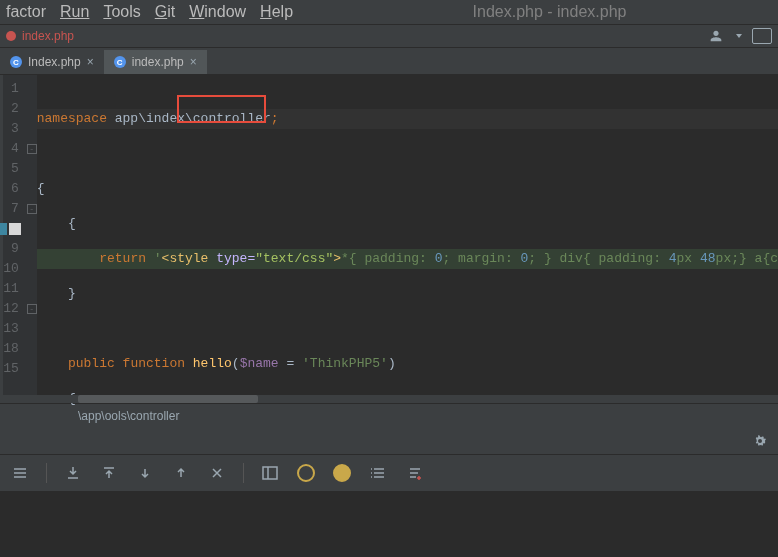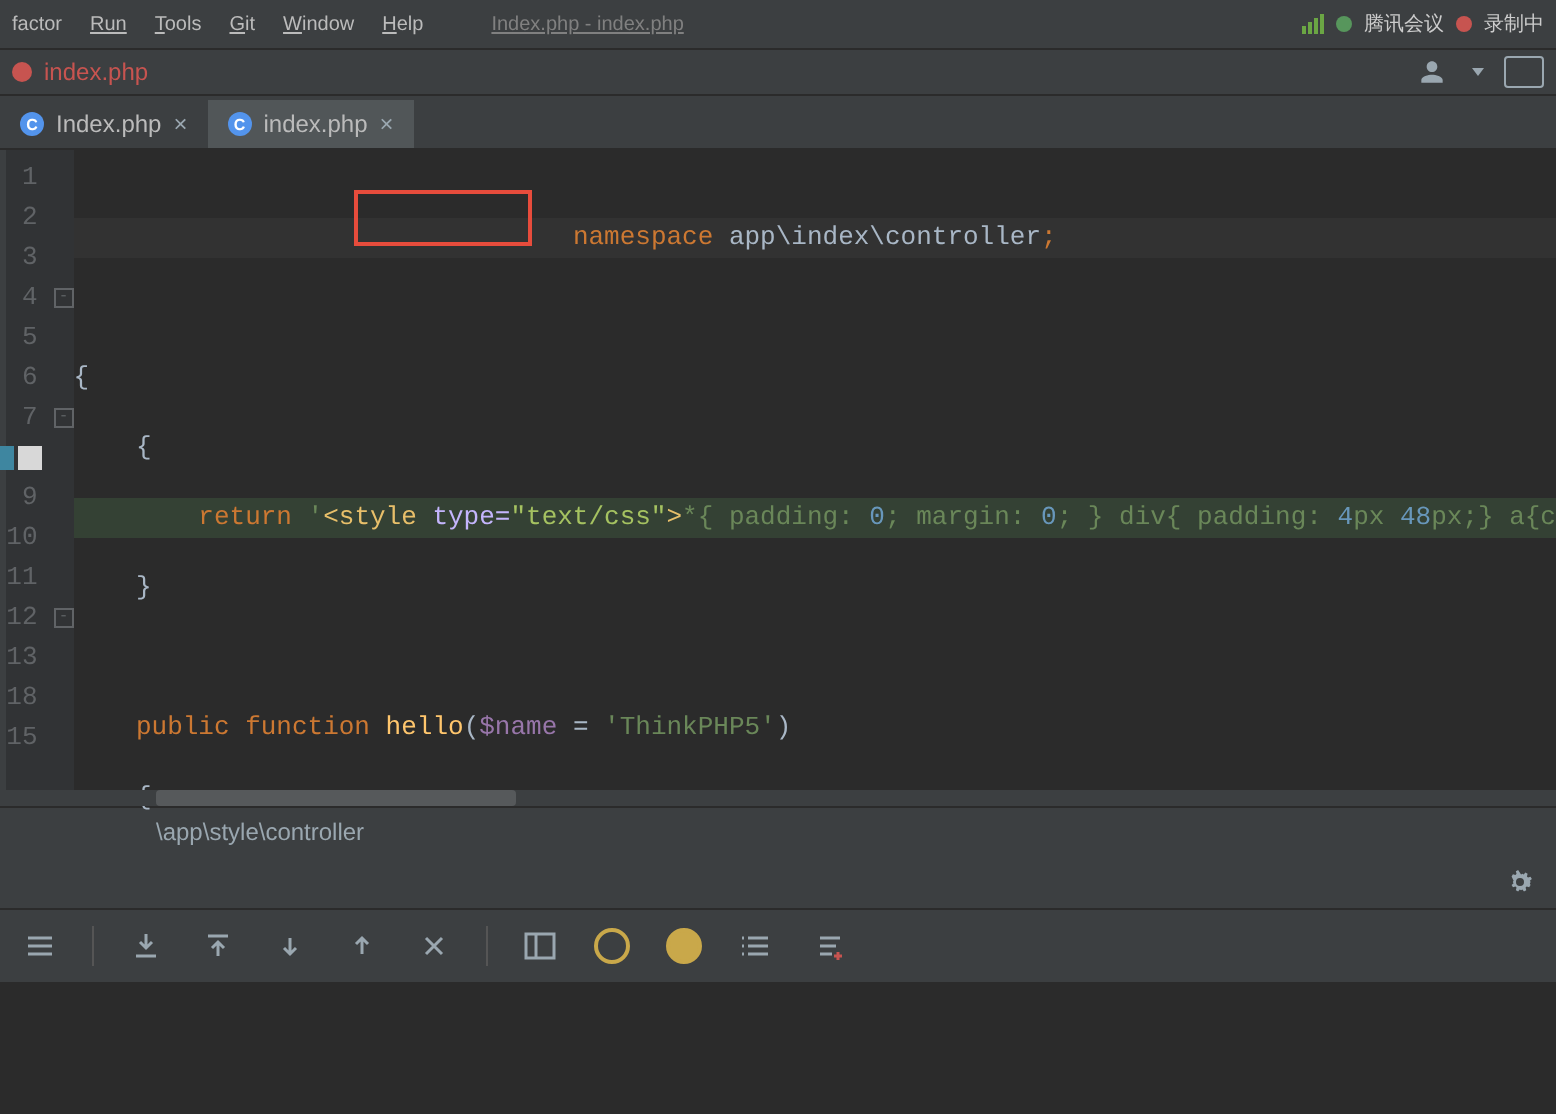--- a/index.html
+++ b/index.html
@@ -1,20 +1,20 @@
 <!DOCTYPE html>
 <html><head>
 <meta charset="utf-8">
 <style>
   html,body{margin:0;padding:0;background:#2b2b2b;font-family:Consolas,"Courier New",monospace;font-size:13px;color:#a9b7c6;width:778px;height:557px;overflow:hidden;}
   
-  .top-menu{height:24px;background:#3c3f41;display:flex;align-items:center;padding:0 6px;color:#bbbbbb;font-family:Arial,Helvetica,sans-serif;font-size:10px;border-bottom:1px solid #2b2b2b;}
+  .top-menu{height:24px;background:#3c3f41;display:flex;align-items:center;padding:0 6px;color:#bbbbbb;font-family:Arial,Helvetica,sans-serif;font-size:16px;border-bottom:1px solid #2b2b2b;}
   .top-menu .menu-item{margin-right:14px;cursor:default;}
   .top-menu .menu-item u{text-decoration:underline;}
-  .title-center{flex:1;text-align:left;padding-left:20px;color:#808080;text-decoration:underline;}
+  .title-center{flex:1;text-align:center;padding-left:20px;color:#808080;}
   .status-right{display:flex;align-items:center;gap:6px;color:#cccccc;}
   .status-right .bars{display:flex;align-items:flex-end;gap:1px;height:10px;}
   .status-right .bars span{width:2px;background:#6ba644;}
   .status-right .bars span:nth-child(1){height:4px;}
   .status-right .bars span:nth-child(2){height:6px;}
   .status-right .bars span:nth-child(3){height:8px;}
   .status-right .bars span:nth-child(4){height:10px;}
   .dot-green{width:8px;height:8px;border-radius:50%;background:#57965c;display:inline-block;}
   .dot-red{width:8px;height:8px;border-radius:50%;background:#c75450;display:inline-block;}
   
@@ -37,21 +37,21 @@
   
   .editor-wrap{display:flex;height:320px;background:#2b2b2b;}
   .left-tool{width:12px;background:#3c3f41;}
   .gutter{width:46px;background:#313335;text-align:right;color:#606366;padding-top:4px;}
   .gutter .ln{height:20px;line-height:20px;padding-right:8px;}
   .fold-col{width:14px;background:#313335;padding-top:4px;}
   .fold-col .f{height:20px;display:flex;align-items:center;justify-content:center;}
   .fold-mark{width:8px;height:8px;border:1px solid #606366;font-size:8px;line-height:7px;text-align:center;color:#606366;}
   .code-area{flex:1;padding-top:4px;position:relative;white-space:pre;}
   .code-area .row{height:20px;line-height:20px;}
-  .row.hl{background:#323232;text-align:center;}
+  .row.hl{background:#323232;}
   .k{color:#cc7832;}          
   .fn{color:#ffc66d;}          
   .str{color:#6a8759;}         
   .var{color:#9876aa;}         
   .num{color:#6897bb;}         
   .tag{color:#e8bf6a;}
   .attr{color:#c4b5fd;}
   .attval{color:#a5c261;}
   .cls{color:#a9b7c6;text-decoration:underline #606366;}
   .punc{color:#a9b7c6;}
@@ -75,32 +75,20 @@
 <body>
 
 <div class="top-menu">
   <span class="menu-item">factor</span>
   <span class="menu-item"><u>Run</u></span>
   <span class="menu-item"><u>T</u><span>ools</span></span>
   <span class="menu-item"><u>G</u>it</span>
   <span class="menu-item"><u>W</u>indow</span>
   <span class="menu-item"><u>H</u>elp</span>
   <span class="title-center">Index.php - index.php</span>
-  <div class="status-right">
-    <span class="bars">
-        <span></span>
-        <span></span>
-        <span></span>
-        <span></span>
-      </span>
-    <span class="dot-green"></span>
-    <span>腾讯会议</span>
-    <span class="dot-red"></span>
-    <span>录制中</span>
-  </div>
 </div>
 
 <div class="crumb-bar">
   <span class="file-icon"></span>
   <span class="crumb-text">index.php</span>
   <span class="spacer"></span>
   <div class="right-icons">
     <span class="user-icon">
       <svg viewBox="0 0 24 24">
           <path d="M12 12c2.2 0 4-1.8 4-4s-1.8-4-4-4-4 1.8-4 4 1.8 4 4 4zm0 2c-2.7 0-8 1.3-8 4v2h16v-2c0-2.7-5.3-4-8-4z"></path>
@@ -178,21 +166,21 @@
 <div class="row">    <span class="k">public </span><span class="k">function </span><span class="fn">hello</span><span class="punc">(</span><span class="var">$name</span><span class="punc"> = </span><span class="str">'ThinkPHP5'</span><span class="punc">)</span></div>
 <div class="row">    <span class="punc">{</span></div>
 
 
   </div>
 </div>
 <div class="editor-scrolltrack">
   <div class="thumb"></div>
 </div>
 <div class="editor-footer">
-  <span>\app\style\controller</span>
+  <span>\app\ools\controller</span>
 </div>
 
 <div style="height:26px;background:#3c3f41;position:relative;">
   <span class="gear" style="position:absolute;right:10px;top:5px;">
     <svg viewBox="0 0 24 24" width="16" height="16" fill="#9aa7b0">
         <path d="M19.4 13l.6-1-.6-1 1.5-1.2-1-1.7-1.9.5-.8-.8.5-1.9-1.7-1-1.2 1.5-1-.6-1 .6L10.6 3l-1.7 1 .5 1.9-.8.8-1.9-.5-1 1.7L7.2 11l-.6 1 .6 1-1.5 1.2 1 1.7 1.9-.5.8.8-.5 1.9 1.7 1 1.2-1.5 1 .6 1-.6 1.2 1.5 1.7-1-.5-1.9.8-.8 1.9.5 1-1.7L19.4 13zM12 15a3 3 0 110-6 3 3 0 010 6z"></path>
       </svg>
   </span>
 </div>
 <div class="bottom-strip">

